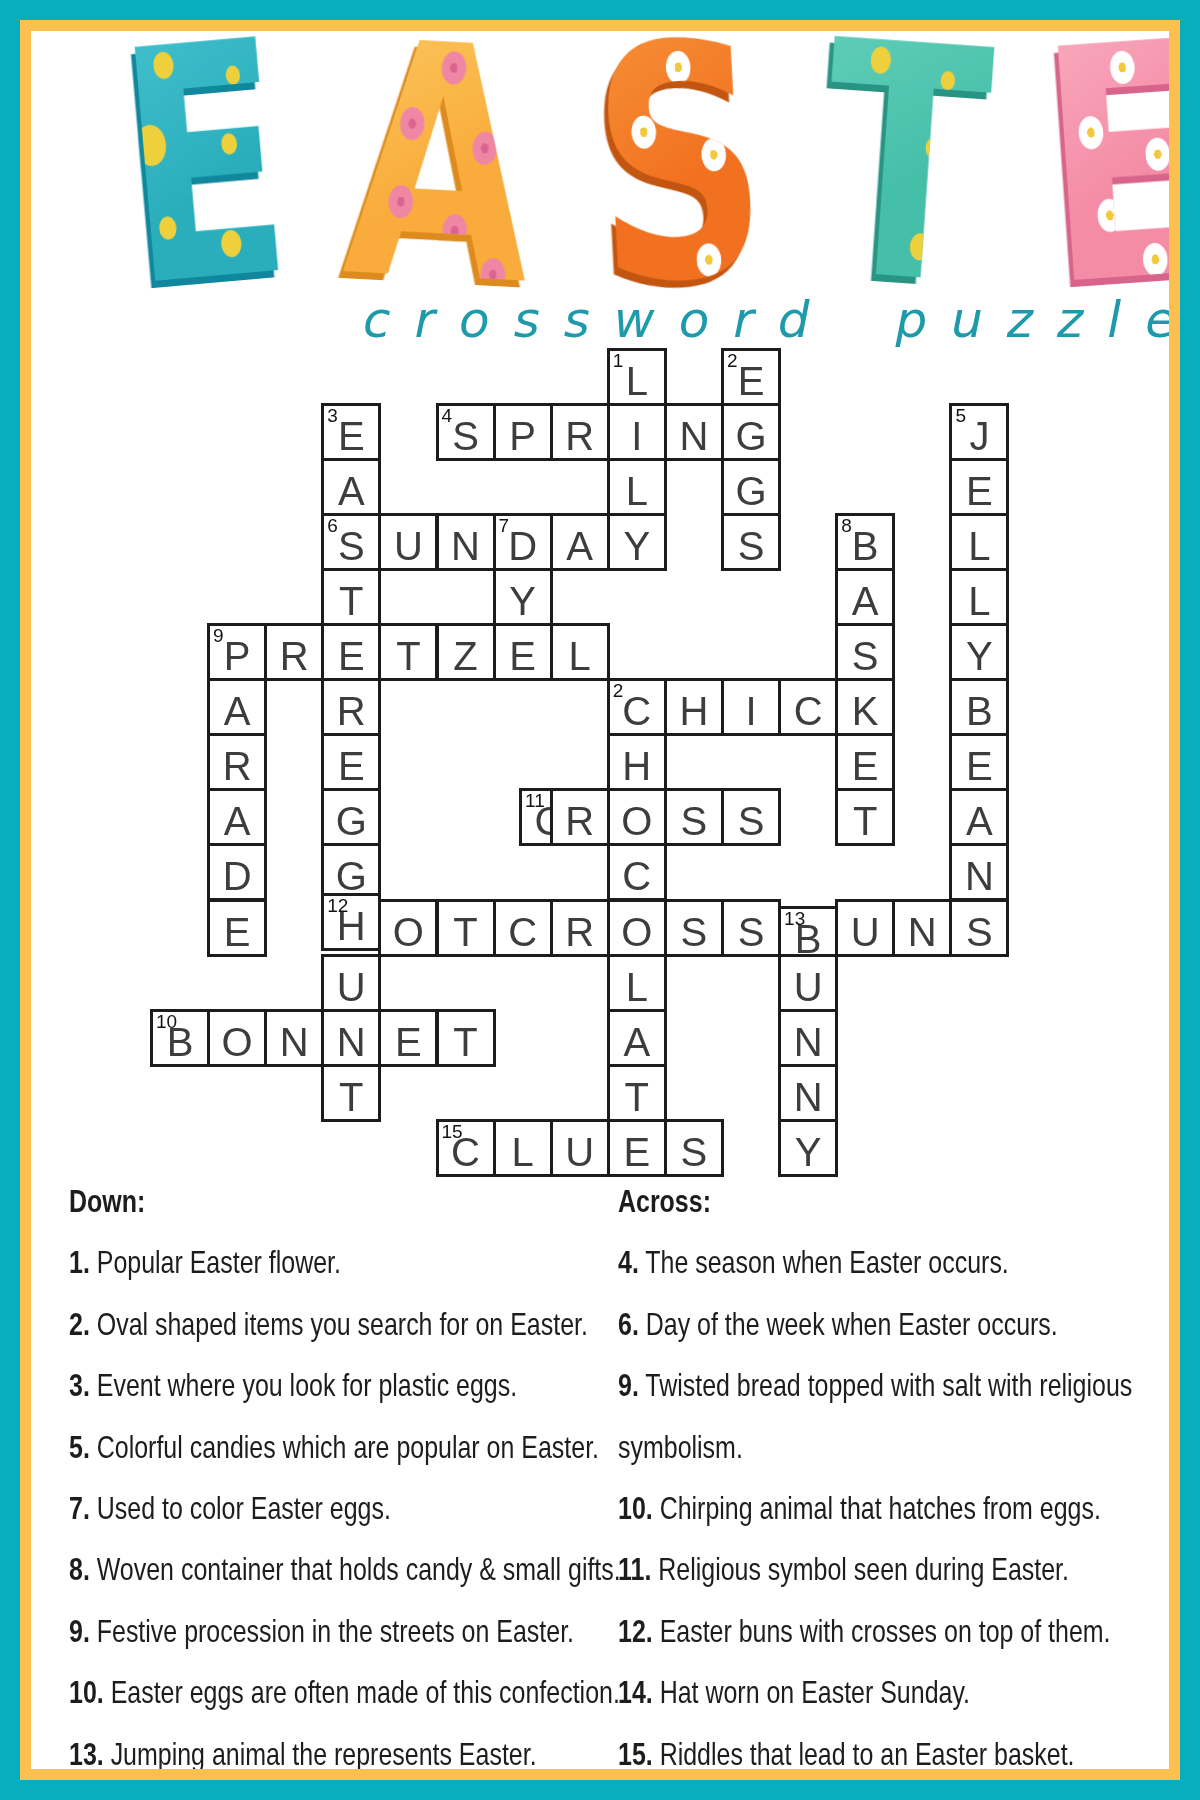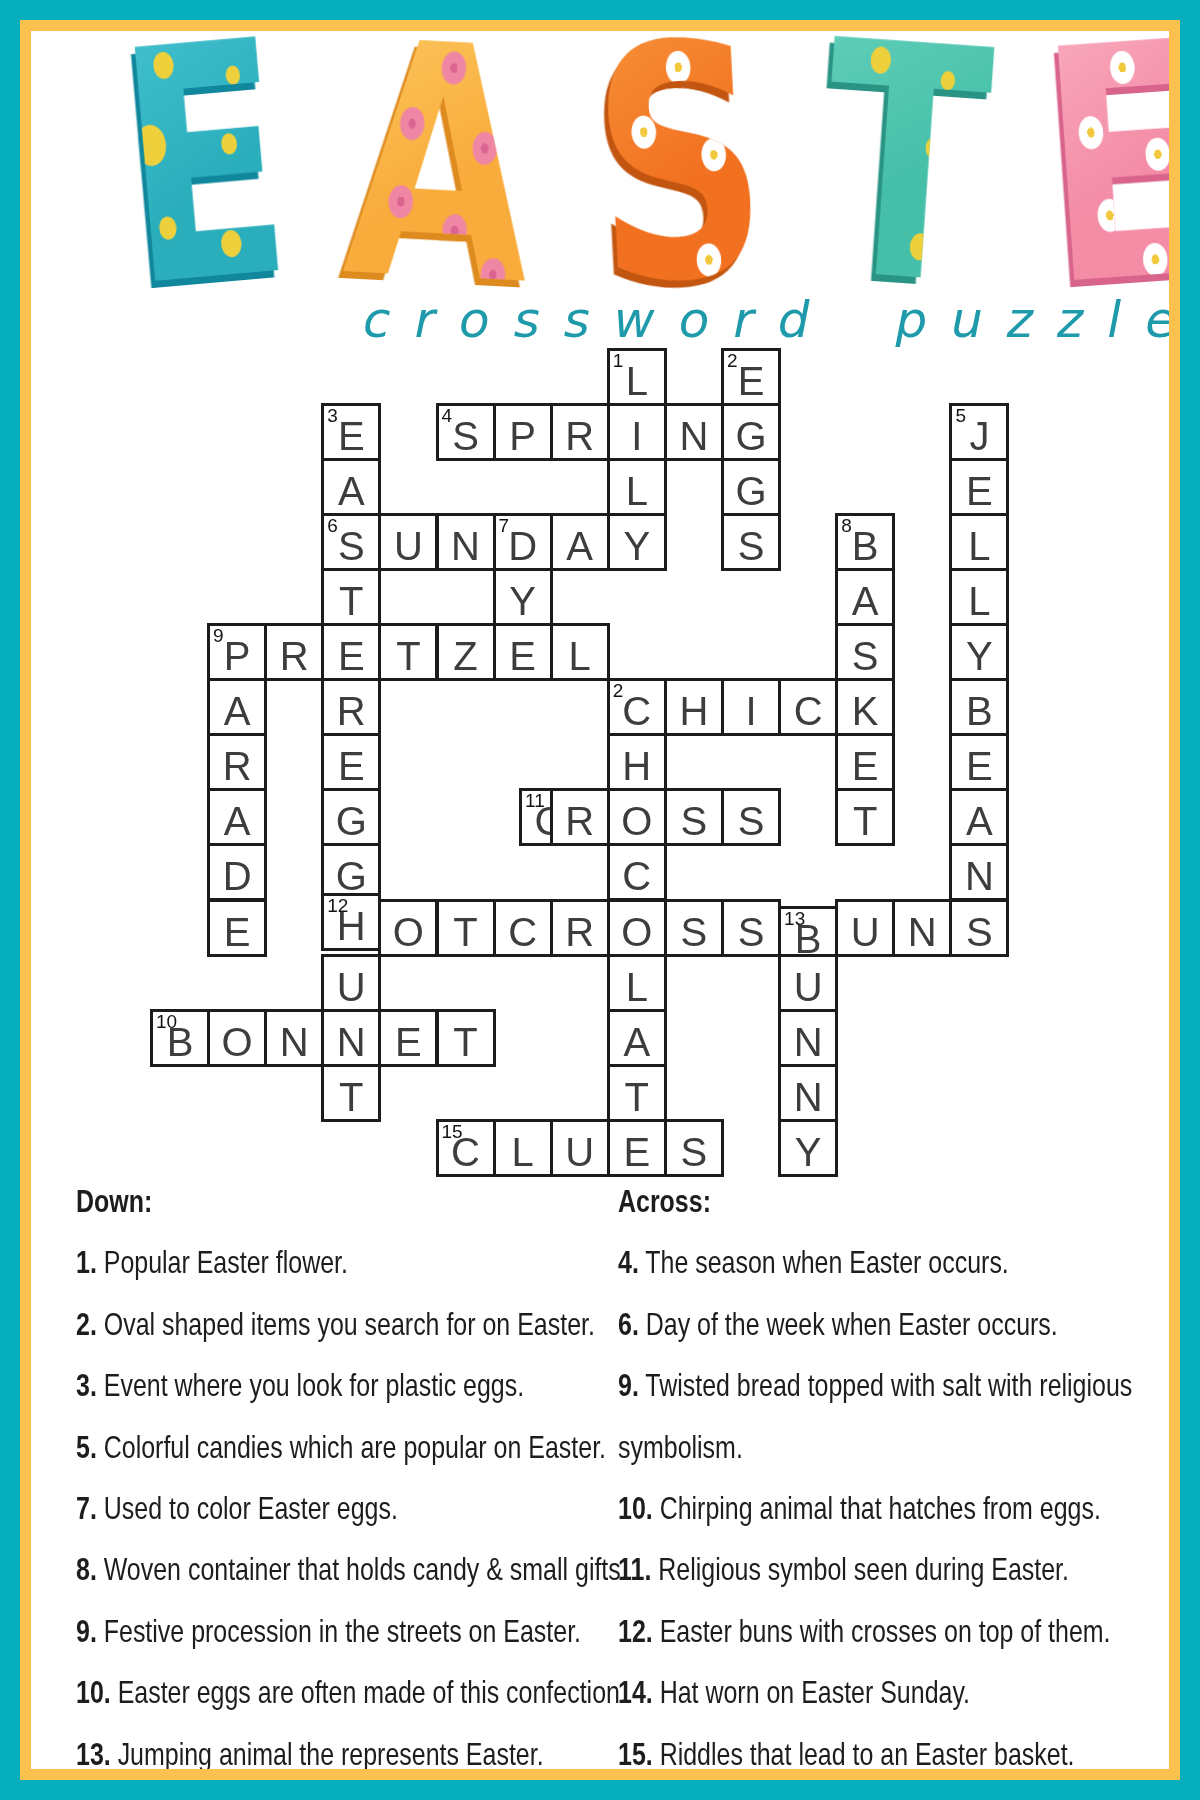--- a/index.html
+++ b/index.html
@@ -18,21 +18,21 @@
 
   
   .grid{position:absolute;left:0;top:0;width:1200px;height:1800px;z-index:1;}
   .cell{position:absolute;width:60px;height:58px;box-sizing:border-box;border:3px solid #1c1c1c;
         background:#fff;display:flex;align-items:center;justify-content:center;padding-top:9px;}
   .cell .ch{font-family:"Liberation Sans", sans-serif;font-size:40px;color:#3d3d3d;}
   .cell .num{position:absolute;top:-1px;left:3px;font-size:19px;line-height:22px;color:#141414;padding-top:0;}
 
   
   .clues-col{position:absolute;top:1171px;width:575px;color:#1d1d1d;}
-  .col-down{left:76px;}
+  .col-down{left:69px;}
   .col-across{left:618px;}
   .clue-row{height:61.4px;line-height:61.4px;white-space:nowrap;font-size:32px;
             transform:scaleX(0.78);transform-origin:0 0;}
   .clue-row b{font-weight:bold;}
   .clue-head{font-weight:bold;}
 </style>
 </head>
 <body>
 
 <div class="frame-outer" id="frame-outer" style="border-color: rgb(7, 174, 189);"></div>

